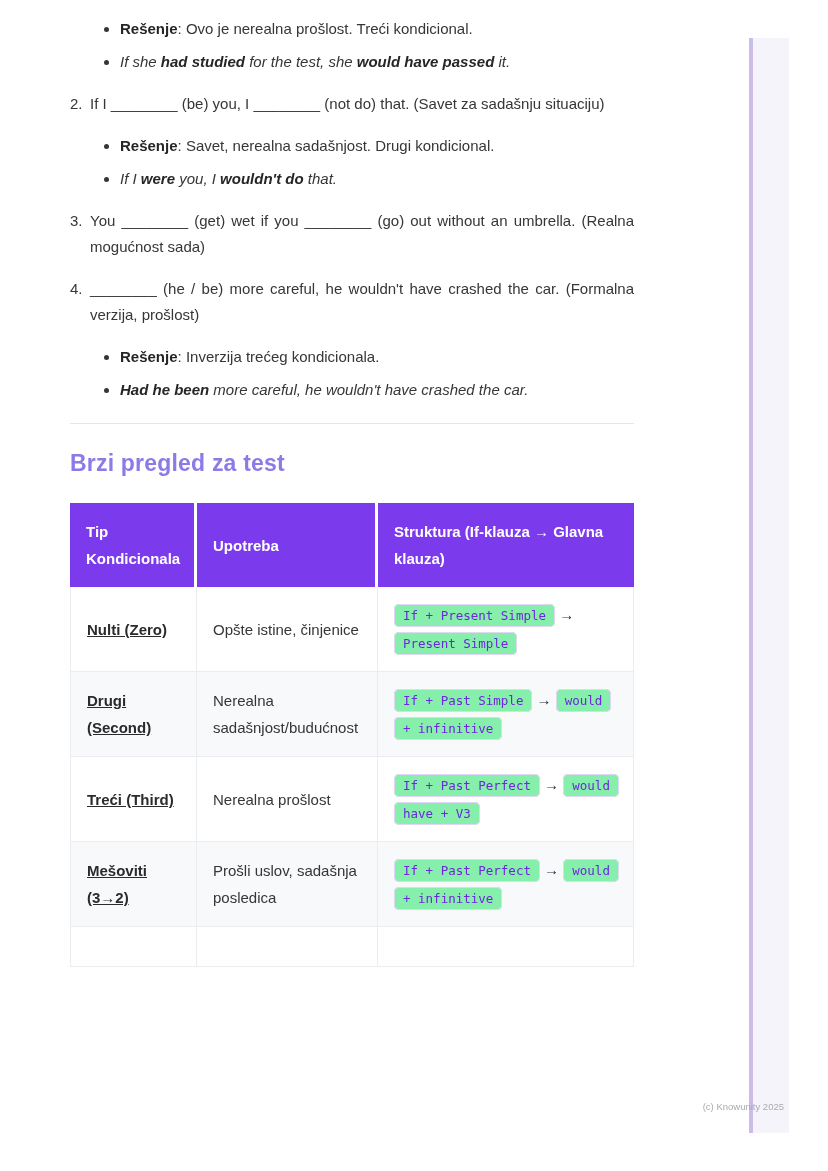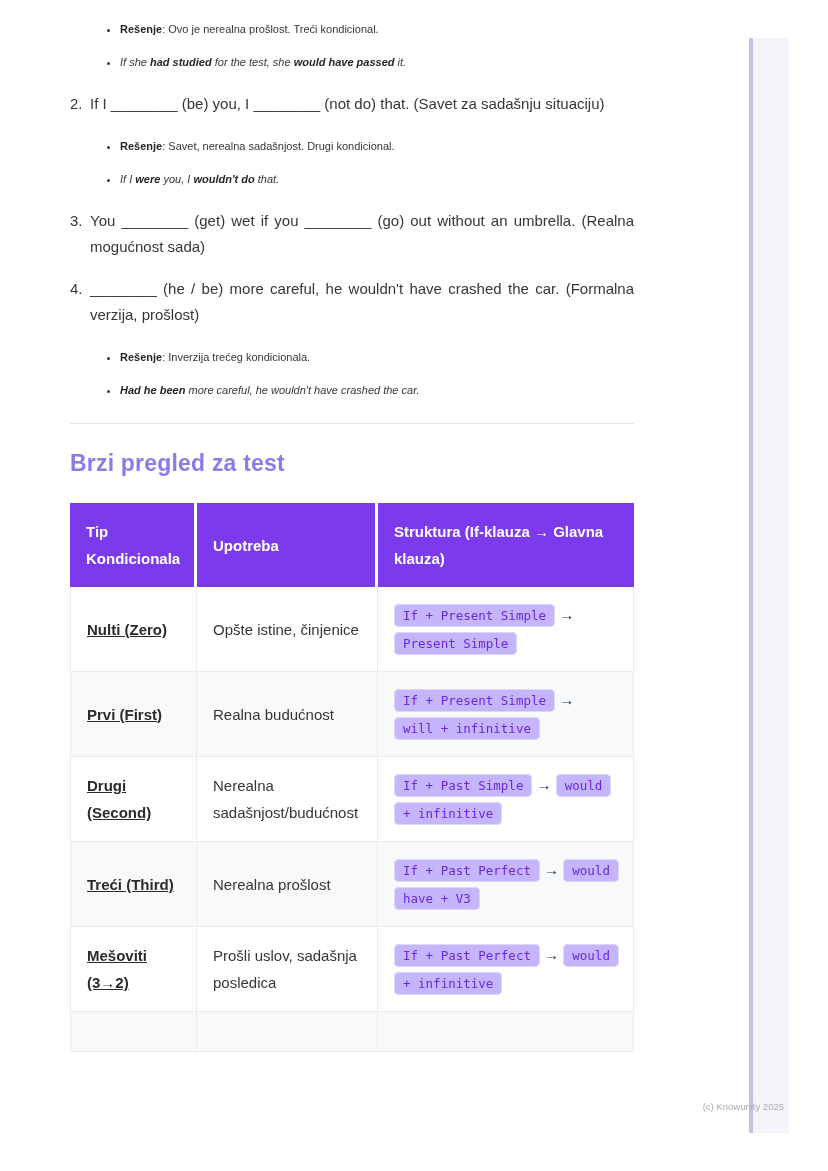--- a/index.html
+++ b/index.html
@@ -11,21 +11,21 @@
   }
   .page { position:absolute; inset:0; height:1133px; overflow:hidden; background:#fff; }
   .side-strip {
     position:absolute; left:749px; top:38px; width:40px; height:1095px;
     background:#F6F4FB; border-left:4px solid #CBBCE9;
   }
   .content { position:absolute; left:70px; top:0; width:564px; }
 
   
   ul.bullets { margin:16px 0; padding-left:50px; list-style:disc; }
-  ul.bullets li { font-size:11px; line-height:26px; margin:7px 0; }
+  ul.bullets li { font-size:15px; line-height:26px; margin:7px 0; }
   ul.bullets li b { font-weight:700; color:#262626; }
   li.example { font-style:italic; }
   li.example b { font-weight:700;text-align:center; }
 
   .question { display:flex; margin:16px 0; font-size:15px; line-height:26px; }
   .q-num { flex:0 0 20px; }
   .q-text { flex:1; text-align:justify; }
 
   hr.divider { border:none; border-top:1px solid #E4E5E9; margin:20px 0 0 0; }
 
@@ -47,21 +47,21 @@
     border-right:1px solid #EBECEF; border-bottom:1px solid #EBECEF;
     background:#fff;
   }
   table.review td:first-child { border-left:1px solid #EBECEF; }
   table.review tbody tr:nth-child(even) td { background:#F8F9FB; }
   td.c-type { font-weight:700; color:#2b2b2b;text-decoration:underline; }
   td.c-struct { line-height:29px; }
   code.chip {
     font-family:"DejaVu Sans Mono", monospace;
     font-size:12.5px; color:#6D28D9;
-    background:#c4b5fd; border:1px solid #E0D6F5; border-radius:5px;
+    background:#86efac; border:1px solid #E0D6F5; border-radius:5px;
     padding:3px 8px; white-space:normal;
     -webkit-box-decoration-break:clone; box-decoration-break:clone;
   }
   .arrow { color:#1F2937; font-style:normal; }
   tr.partial td { height:40px; }
 
   .watermark {
     position:absolute; top:1101px; right:44px;
     font-size:9.5px; color:#A9ABB0; z-index:5;
   }
@@ -119,25 +119,20 @@
           <th>Struktura (If-klauza → Glavna klauza)</th>
         </tr>
       </thead>
       <tbody>
         <tr>
           <td class="c-type">Nulti (Zero)</td>
           <td class="c-use">Opšte istine, činjenice</td>
           <td class="c-struct"><code class="chip">If + Present Simple</code> <span class="arrow">→</span> <code class="chip">Present Simple</code></td>
         </tr>
         <tr>
-          <td class="c-type">Prvi (First)</td>
-          <td class="c-use">Realna budućnost</td>
-          <td class="c-struct"><code class="chip">If + Present Simple</code> <span class="arrow">→</span> <code class="chip">will + infinitive</code></td>
-        </tr>
-        <tr>
           <td class="c-type">Drugi (Second)</td>
           <td class="c-use">Nerealna sadašnjost/budućnost</td>
           <td class="c-struct"><code class="chip">If + Past Simple</code> <span class="arrow">→</span> <code class="chip">would + infinitive</code></td>
         </tr>
         <tr>
           <td class="c-type">Treći (Third)</td>
           <td class="c-use">Nerealna prošlost</td>
           <td class="c-struct"><code class="chip">If + Past Perfect</code> <span class="arrow">→</span> <code class="chip">would have + V3</code></td>
         </tr>
         <tr>

